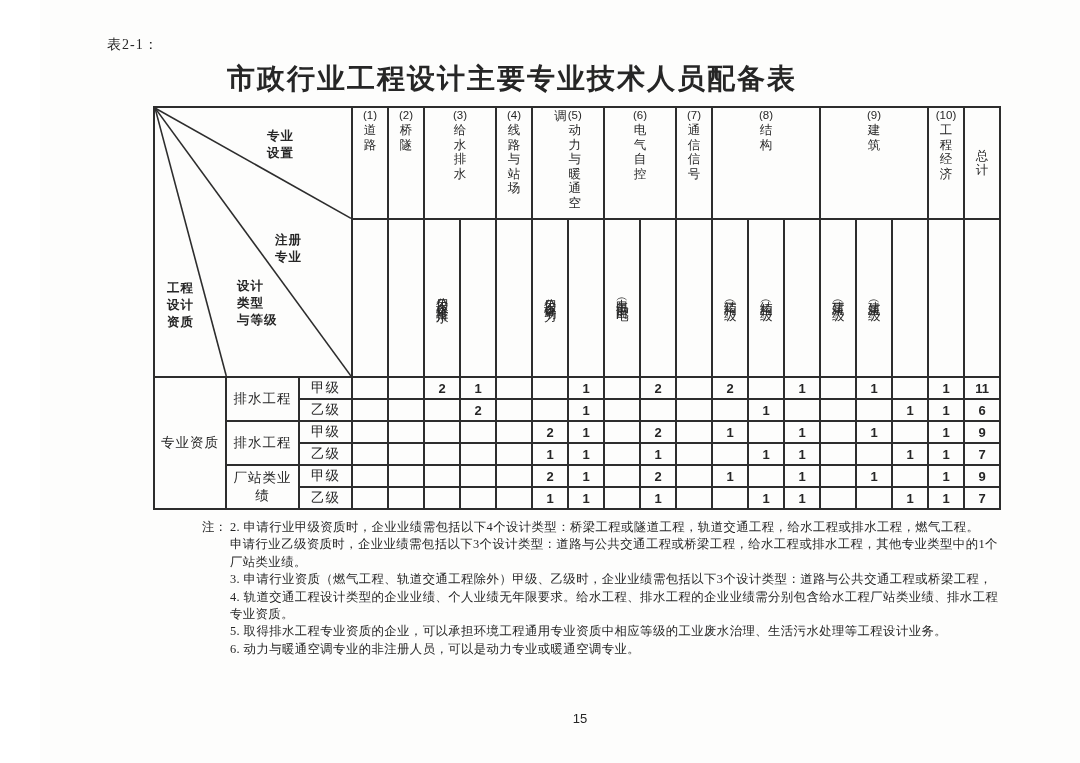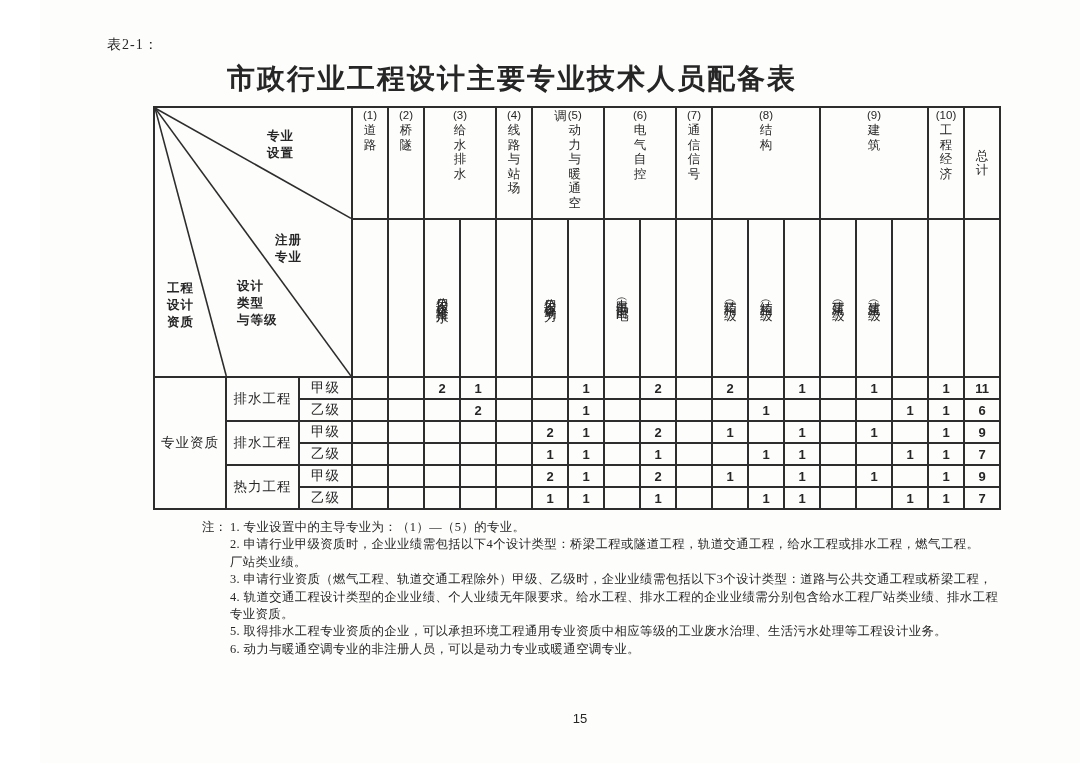--- a/index.html
+++ b/index.html
@@ -278,21 +278,21 @@
           <td class="val"></td>
           <td class="val">1</td>
           <td class="val">1</td>
           <td class="val"></td>
           <td class="val"></td>
           <td class="val">1</td>
           <td class="val">1</td>
           <td class="val">7</td>
         </tr>
         <tr class="rd">
-          <td class="proj" rowspan="2">热力工程</td>
+          <td class="proj" rowspan="2">厂站类业绩</td>
           <td class="grade">甲级</td>
           <td class="val"></td>
           <td class="val"></td>
           <td class="val"></td>
           <td class="val"></td>
           <td class="val"></td>
           <td class="val">2</td>
           <td class="val">1</td>
           <td class="val"></td>
           <td class="val">2</td>
@@ -326,22 +326,22 @@
           <td class="val">1</td>
           <td class="val">1</td>
           <td class="val">7</td>
         </tr>
       </tbody>
   </table>
 
   <div class="notes">
     <span class="note-label">注：</span>
     <div class="note-lines" id="note-lines">
-        <div class="note-line">1. 专业设置中的主导专业为：（1）—（5）的专业。</div>
         <div class="note-line">2. 申请行业甲级资质时，企业业绩需包括以下4个设计类型：桥梁工程或隧道工程，轨道交通工程，给水工程或排水工程，燃气工程。</div>
+        <div class="note-line">申请行业乙级资质时，企业业绩需包括以下3个设计类型：道路与公共交通工程或桥梁工程，给水工程或排水工程，其他专业类型中的1个</div>
         <div class="note-line">厂站类业绩。</div>
         <div class="note-line">3. 申请行业资质（燃气工程、轨道交通工程除外）甲级、乙级时，企业业绩需包括以下3个设计类型：道路与公共交通工程或桥梁工程，</div>
         <div class="note-line">4. 轨道交通工程设计类型的企业业绩、个人业绩无年限要求。给水工程、排水工程的企业业绩需分别包含给水工程厂站类业绩、排水工程</div>
         <div class="note-line">专业资质。</div>
         <div class="note-line">5. 取得排水工程专业资质的企业，可以承担环境工程通用专业资质中相应等级的工业废水治理、生活污水处理等工程设计业务。</div>
         <div class="note-line">6. 动力与暖通空调专业的非注册人员，可以是动力专业或暖通空调专业。</div>
       </div>
   </div>
 
   <div class="page-num">15</div>

